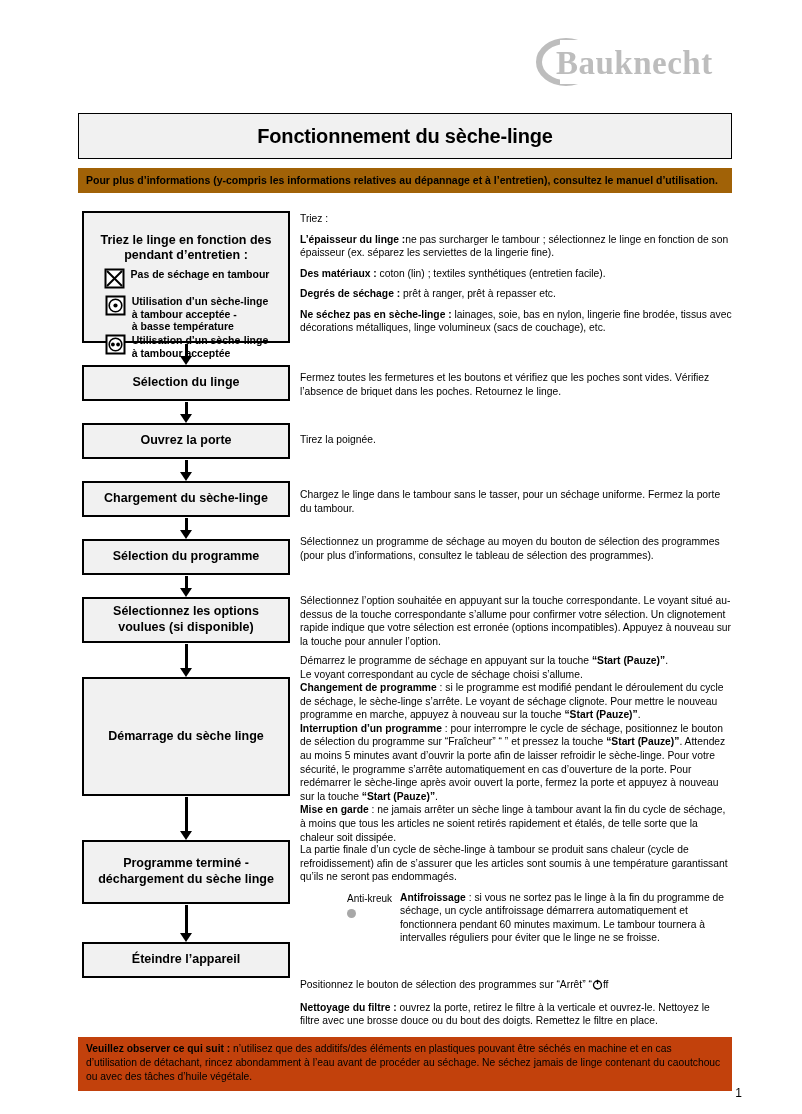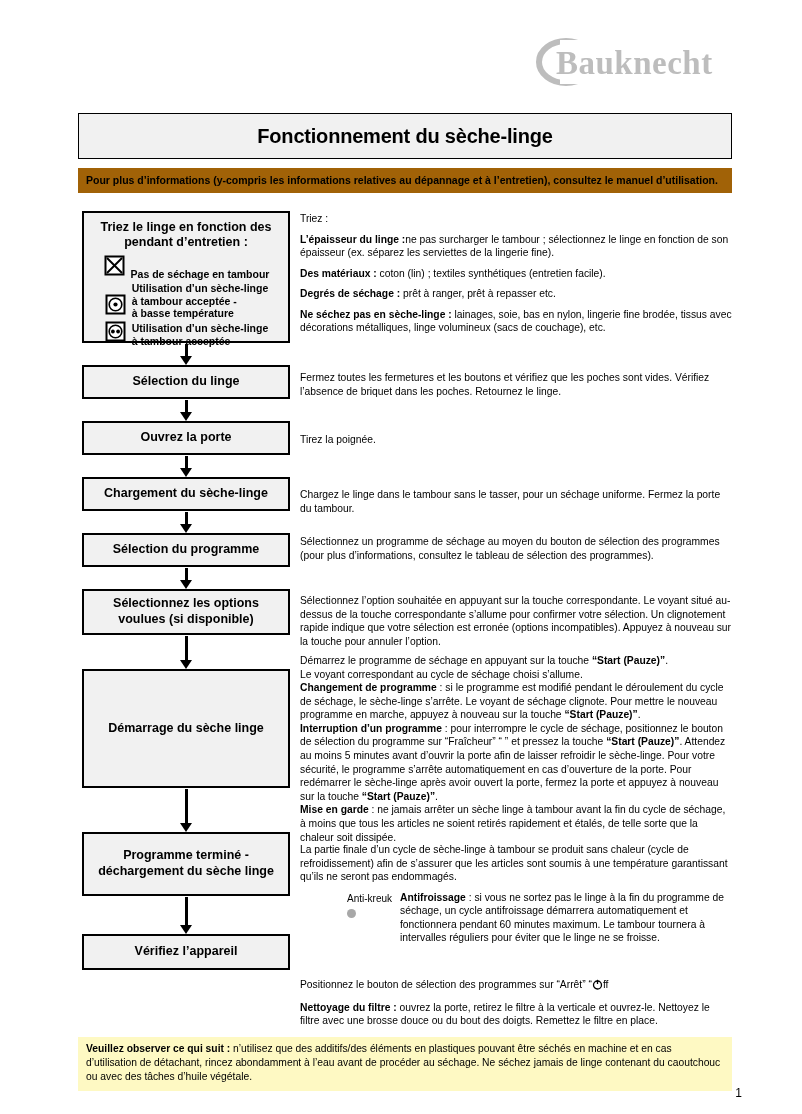--- a/index.html
+++ b/index.html
@@ -78,21 +78,21 @@
     background: #f1f1f1;
     box-sizing: border-box;
     display: flex;
     flex-direction: column;
     align-items: center;
     justify-content: center;
     text-align: center;
     font-size: 12.5px;
     font-weight: bold;
     line-height: 1.25;
-    padding: 3px 4px;
+    padding: 16px 4px;
     position: relative;
   }
   .flow-box .bl { display: block; }
 
   .arrow {
     width: 208px;
     display: flex;
     justify-content: center;
     align-items: center;
   }
@@ -112,21 +112,21 @@
   
   .care-head {
     font-size: 12.5px;
     font-weight: bold;
     text-align: center;
     line-height: 1.22;
     padding: 4px 2px 3px 2px;
   }
   .care-row {
     display: flex;
-    align-items: flex-end;
+    align-items: flex-start;
     gap: 6px;
     padding: 1px 3px 1px 4px;
   }
   .care-row .care-label {
     font-size: 10.5px;
     font-weight: bold;
     line-height: 1.18;
     text-align: left;
   }
   .care-sym { flex: 0 0 auto; }
@@ -174,21 +174,21 @@
   }
   .ind-name { font-size: 10px; }
   .ind-body { flex: 1; padding-left: 8px; font-size: 10.3px; line-height: 1.32; }
 
   
   .bottom-note {
     position: absolute;
     left: 78px;
     top: 1037px;
     width: 654px;
-    background: #fef9c3;
+    background: #c2410c;
     padding: 5px 8px 7px 8px;
     box-sizing: border-box;
     font-size: 10.3px;
     line-height: 1.36;
   }
   .page-num {
     position: absolute;
     right: 60px;
     bottom: 14px;
     font-size: 12px;
@@ -341,21 +341,21 @@
       <span class="bl">déchargement du sèche linge</span>
     </div>
     <div class="arrow" style="height:38px;">
       <div class="arrow-inner">
           <div class="shaft" style="height:29px;"></div>
           <div class="head"></div>
         </div>
     </div>
 
     <div class="flow-box" style="height:36px;">
-      <span class="bl">Vérifiez l’appareil</span>
+      <span class="bl">Éteindre l’appareil</span>
     </div>
   </div>
 
   <div class="txt" style="top:212px;">
     <p>Triez :</p>
     <p>
       <b>L’épaisseur du linge :</b><span>ne pas surcharger le tambour ; sélectionnez le linge en fonction de son épaisseur (ex. séparez les serviettes de la lingerie fine).</span>
     </p>
     <p>
       <b>Des matériaux :</b><span> coton (lin) ; textiles synthétiques (entretien facile).</span>

